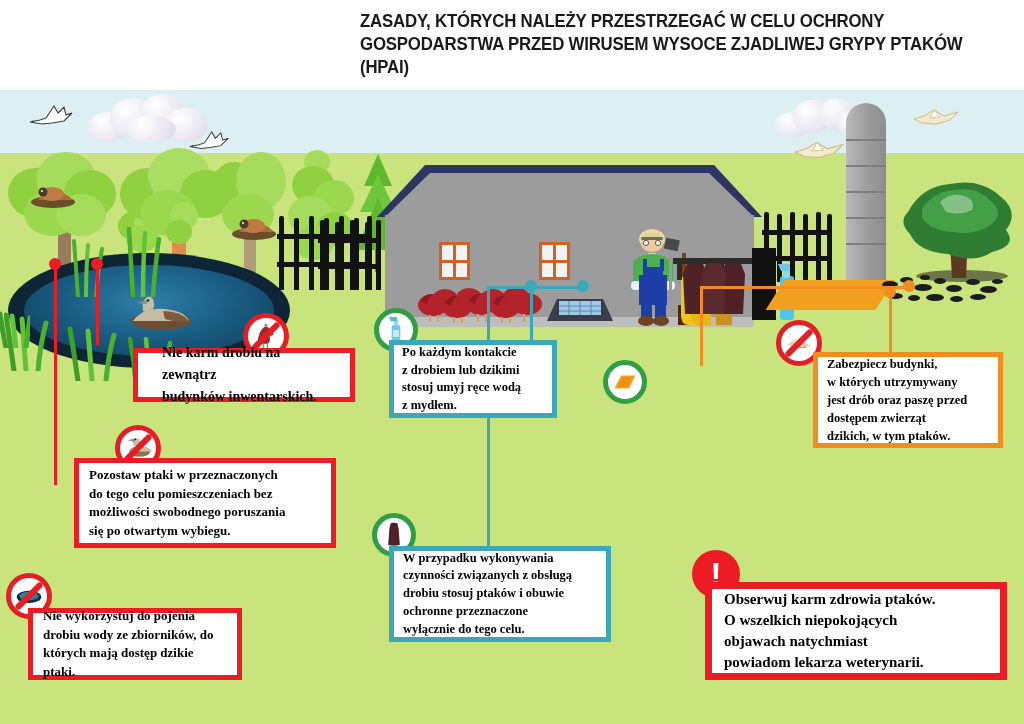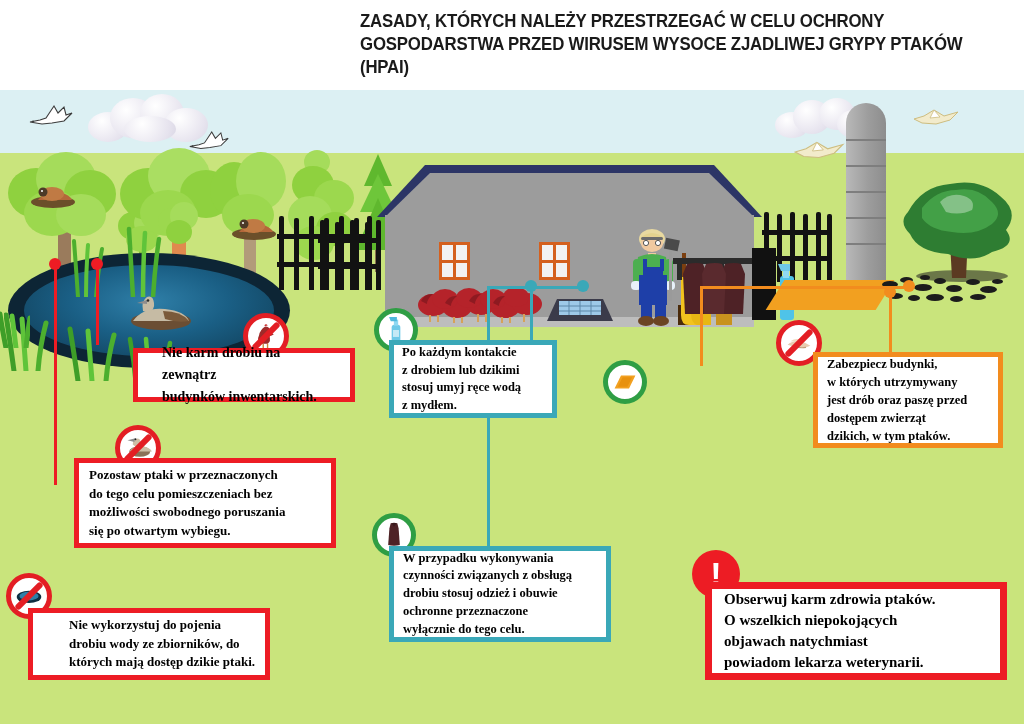--- a/index.html
+++ b/index.html
@@ -624,21 +624,21 @@
 się po otwartym wybiegu.</p>
   </div>
 
   <div class="badge prohibit" style="left:6px;top:573px;width:46px;height:46px;">
     <svg viewBox="0 0 32 32" style="width:28px;height:28px;">
       <ellipse cx="16" cy="17" rx="14" ry="7" fill="#0f2d40"></ellipse>
       <ellipse cx="16" cy="16" rx="11" ry="5" fill="#2E7FA8"></ellipse>
     </svg>
     <div class="slash"></div>
   </div>
-  <div class="callout red" style="left:28px;top:608px;width:242px;height:72px;border-width:5px;justify-content:flex-end;">
+  <div class="callout red" style="left:28px;top:608px;width:214px;height:72px;border-width:5px;">
     <p style="font-size:13px;line-height:18.5px;padding:0 10px;">Nie wykorzystuj do pojenia
 drobiu wody ze zbiorników, do
 których mają dostęp dzikie ptaki.</p>
   </div>
 
   <div class="badge green" style="left:374px;top:308px;width:44px;height:44px;">
     <svg viewBox="0 0 24 30" style="width:22px;height:26px;">
       <rect x="7" y="9" width="10" height="20" rx="3" fill="#6EC9E8"></rect>
       <rect x="9.5" y="3" width="5" height="7" fill="#8FD8F2"></rect>
       <path d="M4 0 h9 v5 h-7 z" fill="#4FB8DC"></path>
@@ -654,21 +654,21 @@
 
   <div class="badge green" style="left:372px;top:513px;width:44px;height:44px;">
     <svg viewBox="0 0 24 30" style="width:20px;height:26px;">
       <path d="M8 1 q4 -1.5 8 0 l1.5 6 L19 27 q-7 2 -14 0 L6.5 7 Z" fill="#4E2226"></path>
       <path d="M9 1 q3 -1 6 0 l-3 4 z" fill="#3a1a1d"></path>
     </svg>
   </div>
   <div class="callout teal" style="left:389px;top:546px;width:222px;height:96px;border-width:5px;">
     <p style="font-size:12.5px;line-height:17.8px;padding:0 9px;">W przypadku wykonywania
 czynności związanych z obsługą
-drobiu stosuj odzież i obuwie
+drobiu stosuj ptaków i obuwie
 ochronne przeznaczone
 wyłącznie do tego celu.</p>
   </div>
 
   <div class="badge green" style="left:603px;top:360px;width:44px;height:44px;">
     <svg viewBox="0 0 30 24" style="width:24px;height:20px;">
       <path d="M2 20 L10 4 L28 4 L20 20 Z" fill="#F2A020"></path>
       <path d="M6 18 L12 6 L24 6 L18 18 Z" fill="#E8910F"></path>
     </svg>
   </div>

